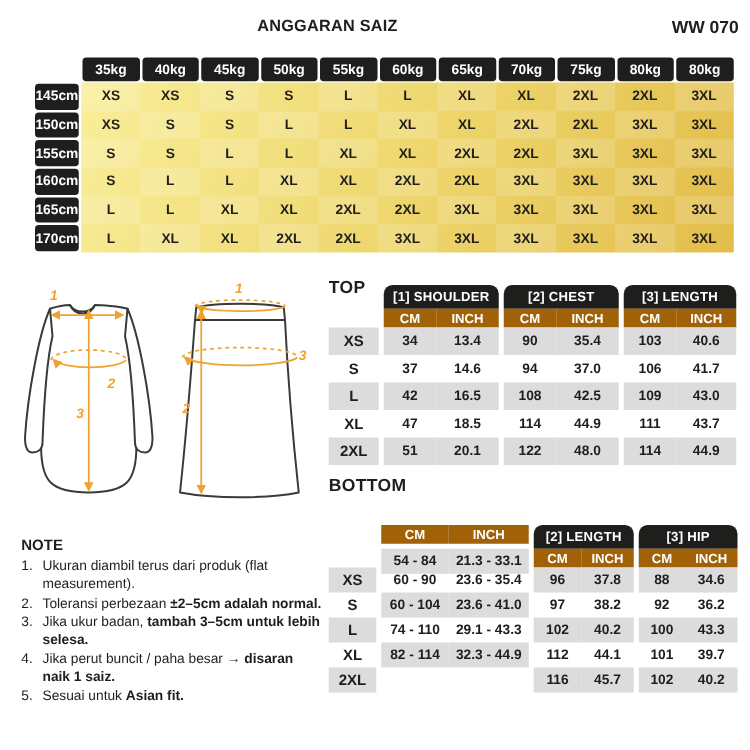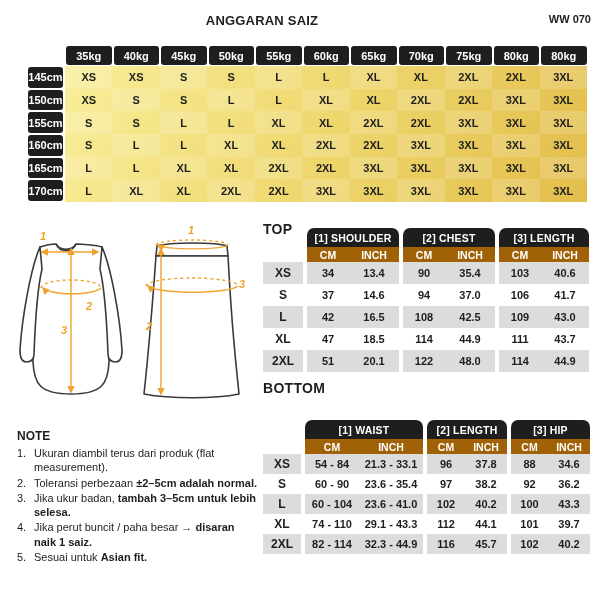--- a/index.html
+++ b/index.html
@@ -6,21 +6,21 @@
   html,body { background:#fff; }
   #page {
     position:relative; width:600px; height:600px; background:#fff;
     font-family:"Liberation Sans", sans-serif; color:#1e1e1c; overflow:hidden;
   }
   .bold { font-weight:bold; }
 
   
   #title { position:absolute; left:0; top:13px; width:524px; text-align:center;
            font-size:13px; font-weight:bold; letter-spacing:.2px; }
-  #code  { position:absolute; right:9px; top:13px; font-size:11px; font-weight:bold; }
+  #code  { position:absolute; right:9px; top:13px; font-size:14px; font-weight:bold; }
 
   
   #size-grid { position:absolute; left:11px; top:46px; }
   .weights { margin-left:54px; display:grid; grid-template-columns:repeat(11,47.5px); }
   .wcell { margin:0 1px; height:19px; background:#1e1e1c; color:#fff; font-weight:bold;
            font-size:11px; display:flex; align-items:center; justify-content:center; border-radius:3px; }
   .gbody { display:flex; margin-top:1px; }
   .hcol { display:flex; flex-direction:column; width:52px; margin-right:2px; height:136px;padding-left:17px; }
   .hcell { flex:1; margin:1px 0; background:#1e1e1c; color:#fff; font-weight:bold; font-size:11px;
            display:flex; align-items:center; justify-content:center; border-radius:3px; }
@@ -266,21 +266,20 @@
   <div id="bot-table" class="mtable" style="left:263px; top:420px;">
     <div class="szcol">
       <div class="pad"></div>
       <div class="scell stripe">XS</div>
       <div class="scell">S</div>
       <div class="scell stripe">L</div>
       <div class="scell">XL</div>
       <div class="scell stripe">2XL</div>
     </div>
     <div class="group" style="grid-template-columns:54px 64px;">
-      <div class="ghead">[1] WAIST</div>
       <div class="ucell">CM</div>
       <div class="ucell">INCH</div>
       <div class="dcell stripe">54 - 84</div>
       <div class="dcell stripe">21.3 - 33.1</div>
       <div class="dcell">60 - 90</div>
       <div class="dcell">23.6 - 35.4</div>
       <div class="dcell stripe">60 - 104</div>
       <div class="dcell stripe">23.6 - 41.0</div>
       <div class="dcell">74 - 110</div>
       <div class="dcell">29.1 - 43.3</div>

